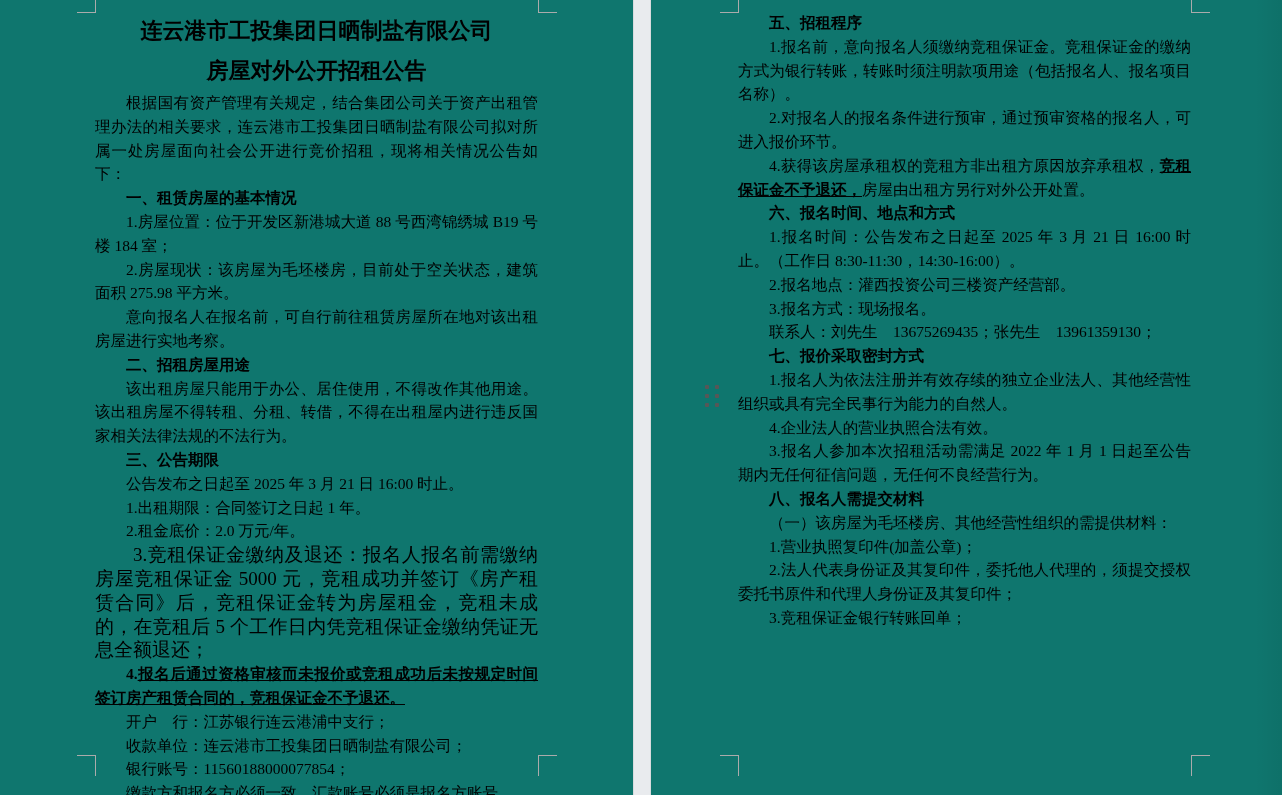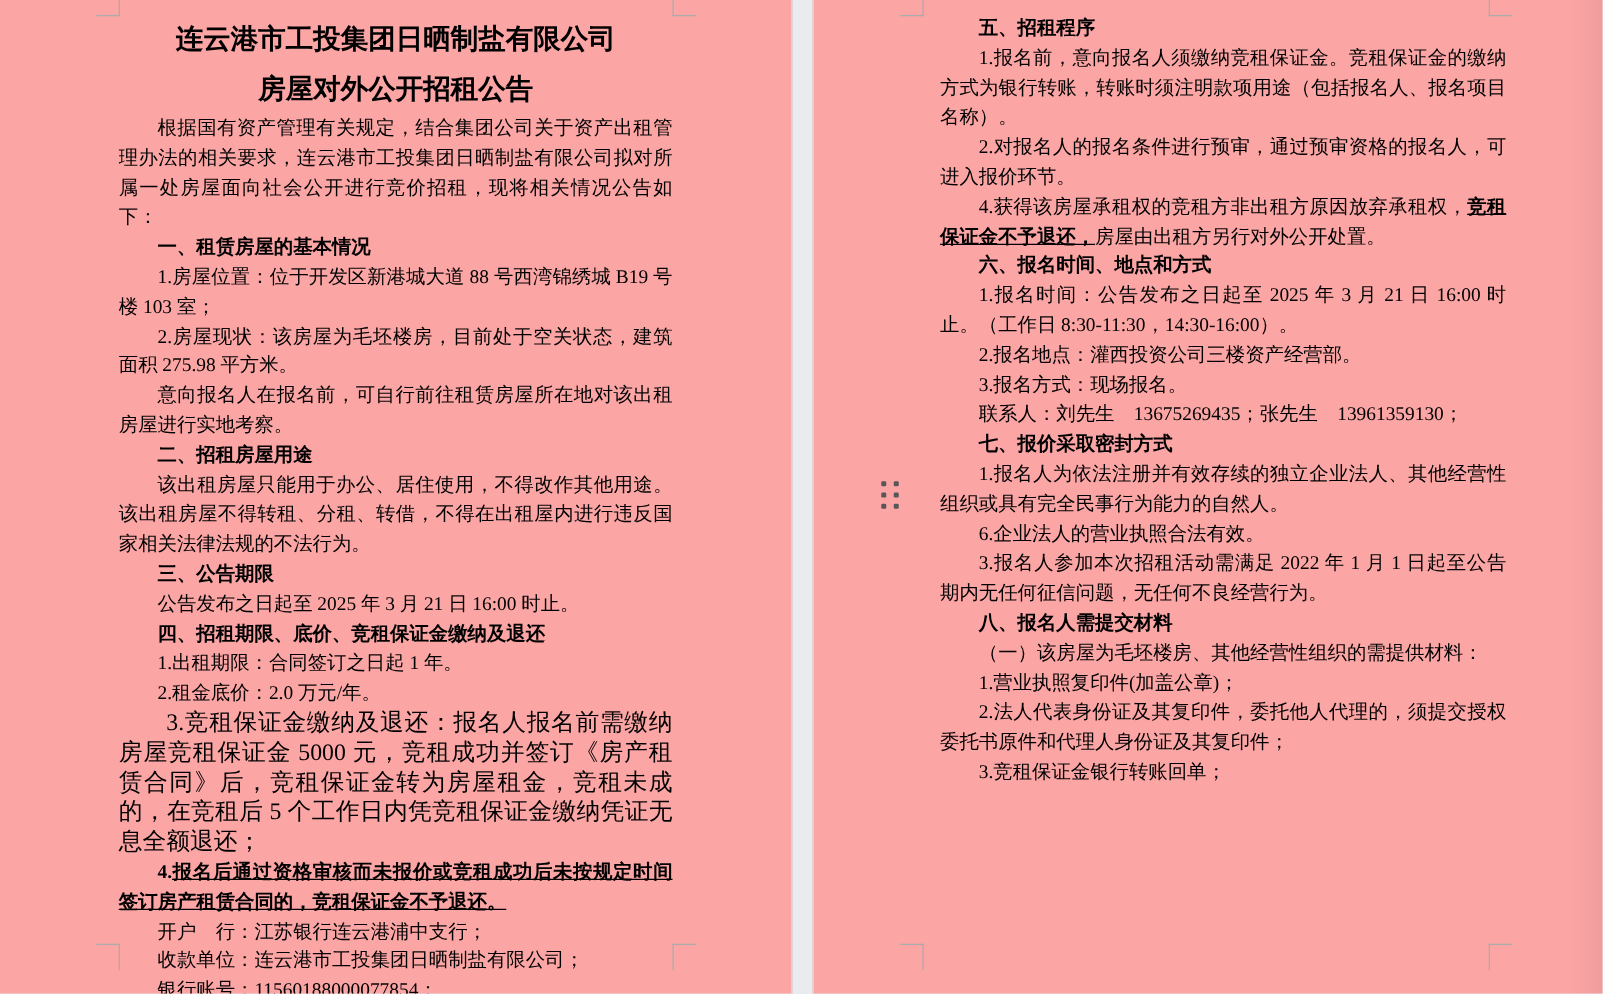--- a/index.html
+++ b/index.html
@@ -6,33 +6,33 @@
   body {
     position: relative;
     width: 1282px; height: 795px;
     overflow: hidden;
     background: #e9ebee;
     font-family: "Liberation Serif", "DejaVu Serif", serif;
     color: #000;
   }
   .page {
     position: absolute; top: 0; height: 795px;
-    background: #fca5a5;
+    background: #0f766e;
     overflow: hidden;
   }
   #page1 { left: 0;   width: 633px; border-right: 1px solid #d8dbde; }
   #page2 { left: 650px; width: 632px; border-left: 1px solid #d8dbde; }
 
   .content {
     position: absolute; top: 11px;
     font-size: 15.5px; line-height: 23.8px;
     text-align: justify;
   }
   #page1 .content { left: 95px; width: 443px; }
-  #page2 .content { left: 101px; width: 453px; }
+  #page2 .content { left: 87px; width: 453px; }
 
   p { margin: 0; text-indent: 2em; }
   .title { font-size: 22px; font-weight: bold; text-align: center; text-indent: 0; line-height: 40px; }
   .h     { font-weight: bold; }
   .small { font-size: 19px; }
   .b     { font-weight: bold; }
   .bu    { font-weight: bold; text-decoration: underline; }
 
   
   .cm { position: absolute; border: 0 solid #ababab; }
@@ -66,28 +66,27 @@
   <div class="cm tl"></div>
   <div class="cm tr"></div>
   <div class="cm bl"></div>
   <div class="cm br"></div>
 
   <div class="content">
     <p class="title">连云港市工投集团日晒制盐有限公司</p>
     <p class="title">房屋对外公开招租公告</p>
     <p>根据国有资产管理有关规定，结合集团公司关于资产出租管理办法的相关要求，连云港市工投集团日晒制盐有限公司拟对所属一处房屋面向社会公开进行竞价招租，现将相关情况公告如下：</p>
     <p class="h">一、租赁房屋的基本情况</p>
-    <p>1.房屋位置：位于开发区新港城大道 88 号西湾锦绣城 B19 号楼 103 室；</p>
+    <p>1.房屋位置：位于开发区新港城大道 88 号西湾锦绣城 B19 号楼 184 室；</p>
     <p>2.房屋现状：该房屋为毛坯楼房，目前处于空关状态，建筑面积 275.98 平方米。</p>
     <p>意向报名人在报名前，可自行前往租赁房屋所在地对该出租房屋进行实地考察。</p>
     <p class="h">二、招租房屋用途</p>
     <p>该出租房屋只能用于办公、居住使用，不得改作其他用途。该出租房屋不得转租、分租、转借，不得在出租屋内进行违反国家相关法律法规的不法行为。</p>
     <p class="h">三、公告期限</p>
     <p>公告发布之日起至 2025 年 3 月 21 日 16:00 时止。</p>
-    <p class="h">四、招租期限、底价、竞租保证金缴纳及退还</p>
     <p>1.出租期限：合同签订之日起 1 年。</p>
     <p>2.租金底价：2.0 万元/年。</p>
     <p class="small">3.竞租保证金缴纳及退还：报名人报名前需缴纳房屋竞租保证金 5000 元，竞租成功并签订《房产租赁合同》后，竞租保证金转为房屋租金，竞租未成的，在竞租后 5 个工作日内凭竞租保证金缴纳凭证无息全额退还；</p>
     <p><span class="b">4.</span><span class="bu">报名后通过资格审核而未报价或竞租成功后未按规定时间签订房产租赁合同的，竞租保证金不予退还。</span></p>
     <p>开户　行：江苏银行连云港浦中支行；</p>
     <p>收款单位：连云港市工投集团日晒制盐有限公司；</p>
     <p>银行账号：11560188000077854；</p>
     <p>缴款方和报名方必须一致，汇款账号必须是报名方账号。</p>
   </div>
 </div>
@@ -112,21 +111,21 @@
     <p>1.报名前，意向报名人须缴纳竞租保证金。竞租保证金的缴纳方式为银行转账，转账时须注明款项用途（包括报名人、报名项目名称）。</p>
     <p>2.对报名人的报名条件进行预审，通过预审资格的报名人，可进入报价环节。</p>
     <p><span>4.获得该房屋承租权的竞租方非出租方原因放弃承租权，</span><span class="bu">竞租保证金不予退还，</span><span>房屋由出租方另行对外公开处置。</span></p>
     <p class="h">六、报名时间、地点和方式</p>
     <p>1.报名时间：公告发布之日起至 2025 年 3 月 21 日 16:00 时止。（工作日 8:30-11:30，14:30-16:00）。</p>
     <p>2.报名地点：灌西投资公司三楼资产经营部。</p>
     <p>3.报名方式：现场报名。</p>
     <p>联系人：刘先生　13675269435；张先生　13961359130；</p>
     <p class="h">七、报价采取密封方式</p>
     <p>1.报名人为依法注册并有效存续的独立企业法人、其他经营性组织或具有完全民事行为能力的自然人。</p>
-    <p>6.企业法人的营业执照合法有效。</p>
+    <p>4.企业法人的营业执照合法有效。</p>
     <p>3.报名人参加本次招租活动需满足 2022 年 1 月 1 日起至公告期内无任何征信问题，无任何不良经营行为。</p>
     <p class="h">八、报名人需提交材料</p>
     <p>（一）该房屋为毛坯楼房、其他经营性组织的需提供材料：</p>
     <p>1.营业执照复印件(加盖公章)；</p>
     <p>2.法人代表身份证及其复印件，委托他人代理的，须提交授权委托书原件和代理人身份证及其复印件；</p>
     <p>3.竞租保证金银行转账回单；</p>
   </div>
 
   <div class="edge-shade"></div>
 </div>

